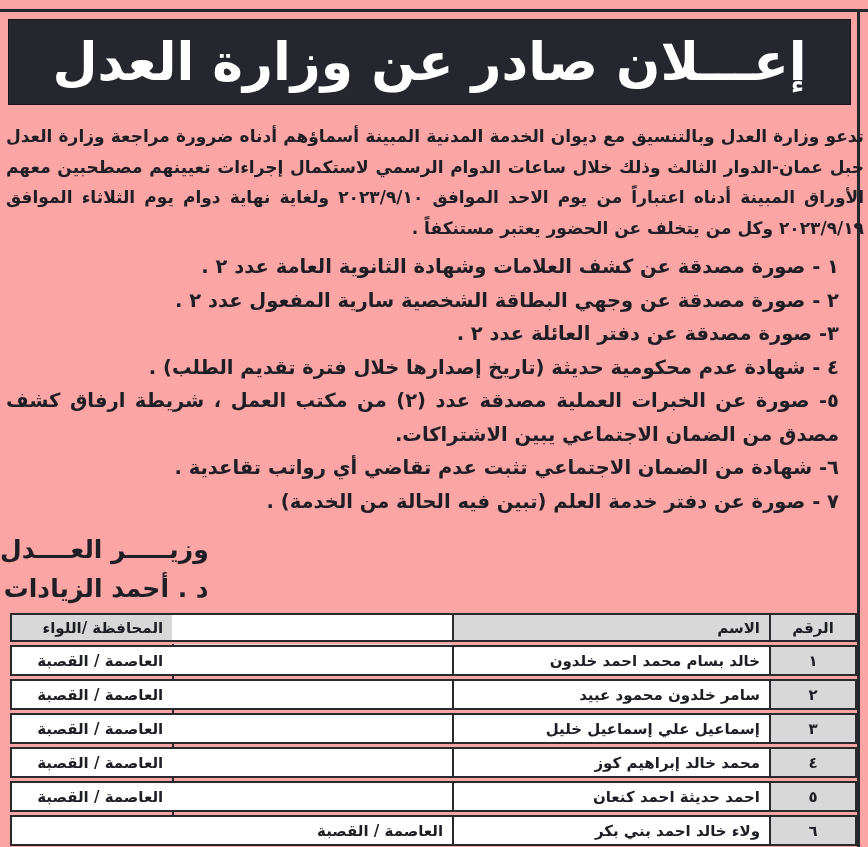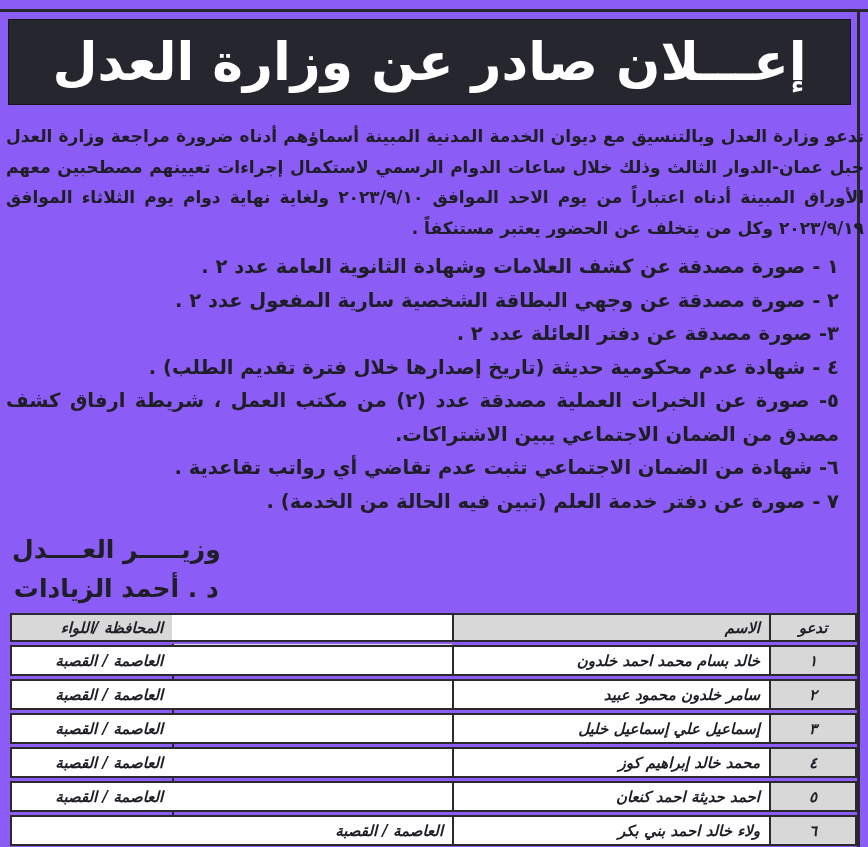--- a/index.html
+++ b/index.html
@@ -1,18 +1,18 @@
 <!DOCTYPE html>
 <html lang="ar" dir="rtl"><head>
 <meta charset="utf-8">
 <style>
   html,body { margin:0; padding:0; background:#ffffff; }
   .page {
     position:relative; width:868px; height:847px; overflow:hidden;
-    background:#8b5cf6; direction:rtl;
+    background:#fca5a5; direction:rtl;
     font-family:"DejaVu Sans", sans-serif; font-weight:bold; color:#1e1e27;
   }
   .top-rule { position:absolute; top:9px; left:0; width:868px; height:3px; background:#27272e; }
   .right-rule { position:absolute; top:9px; right:8px; width:3px; height:838px; background:#27272e; }
 
   .banner {
     position:absolute; top:19px; right:17px; left:8px; height:84px;
     background:#26262e; border:1px solid #16161c;
     display:flex; align-items:center; justify-content:center;
   }
@@ -23,30 +23,30 @@
     font-size:17px; line-height:30.5px;
     text-align:justify; text-align-last:right;
   }
 
   .req-list { position:absolute; top:250px; right:16px; left:6px; }
   .req-item {
     font-size:19.5px; line-height:33.5px; padding-right:13px;
     text-align:justify; text-align-last:right;
   }
 
-  .signature { position:absolute; top:530px; left:12px; text-align:center; }
+  .signature { position:absolute; top:530px; left:0; text-align:right; }
   .sig-line { font-size:25px; line-height:39px; white-space:nowrap; }
 
   .appointees { position:absolute; top:613px; right:11px; left:10px; display:flex; flex-direction:column; gap:3px; }
   .t-row { display:flex; flex-direction:row; height:27px; border:2px solid #2a2a2e; background:#ffffff; }
   .t-row.t-header { height:25px; }
   .t-cell {
     box-sizing:border-box; padding:12px 9px; font-size:15px;
     white-space:nowrap; overflow:hidden; text-align:right;
-    display:flex; align-items:center; justify-content:flex-start;font-style:italic;
+    display:flex; align-items:center; justify-content:flex-start;
   }
   .t-header .t-cell { background:#d8d8d8; }
   .c-num { width:10.2%; background:#d8d8d8; border-left:2px solid #2a2a2e; justify-content:center; text-align:center; }
   .c-name { width:37.6%; border-left:2px solid #2a2a2e; }
   .c-job { width:33.2%; border-left:2px solid #2a2a2e;margin-top:29px; }
   .c-gov { width:19%; }
 </style>
 </head>
 <body>
 
@@ -72,21 +72,21 @@
   </div>
 
   <div class="signature">
     <div class="sig-line">وزيـــــر العــــدل</div>
     <div class="sig-line">د . أحمد الزيادات</div>
   </div>
 
   <div class="appointees">
 
     <div class="t-row t-header">
-      <div class="t-cell c-num">تدعو</div>
+      <div class="t-cell c-num">الرقم</div>
       <div class="t-cell c-name">الاسم</div>
       <div class="t-cell c-job">الوظيفة</div>
       <div class="t-cell c-gov">المحافظة /اللواء</div>
     </div>
 
     <div class="t-row">
       <div class="t-cell c-num">١</div>
       <div class="t-cell c-name">خالد بسام محمد احمد خلدون</div>
       <div class="t-cell c-job">خازن</div>
       <div class="t-cell c-gov">العاصمة / القصبة</div>

